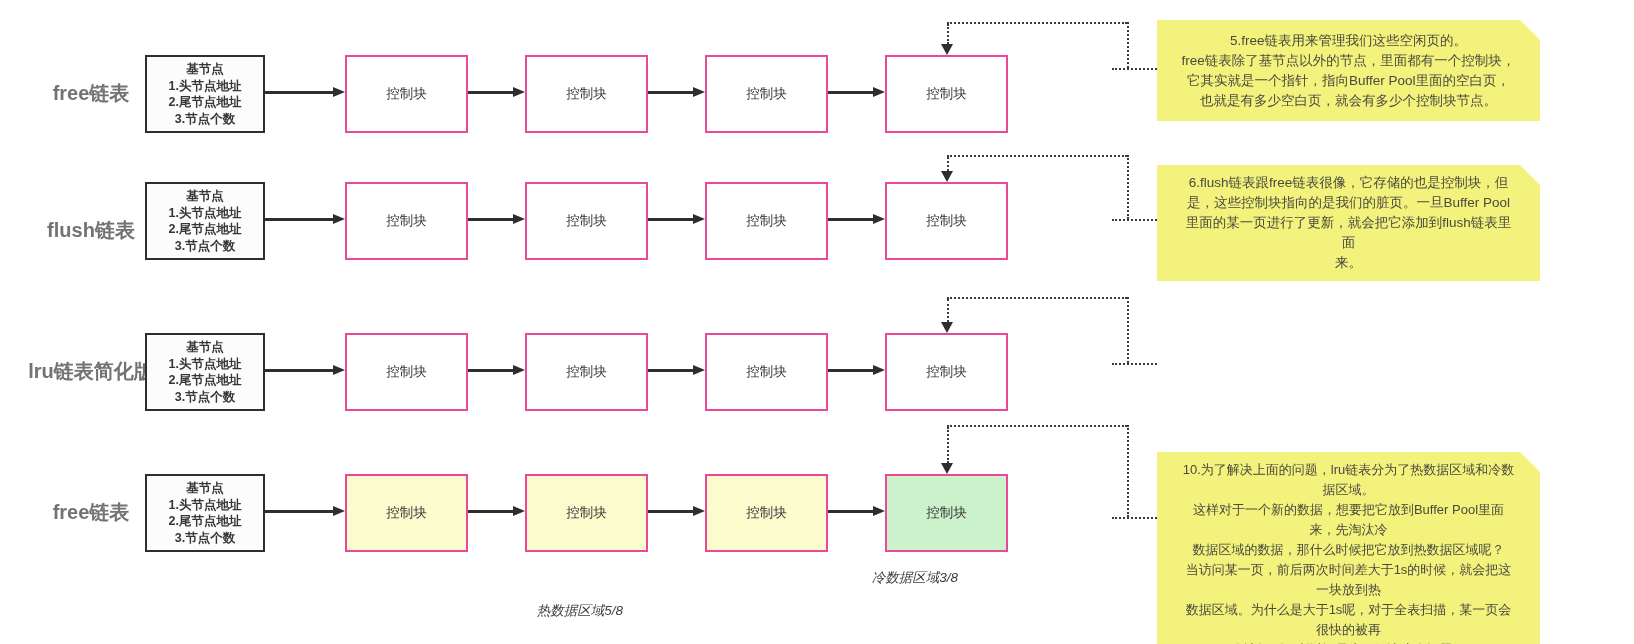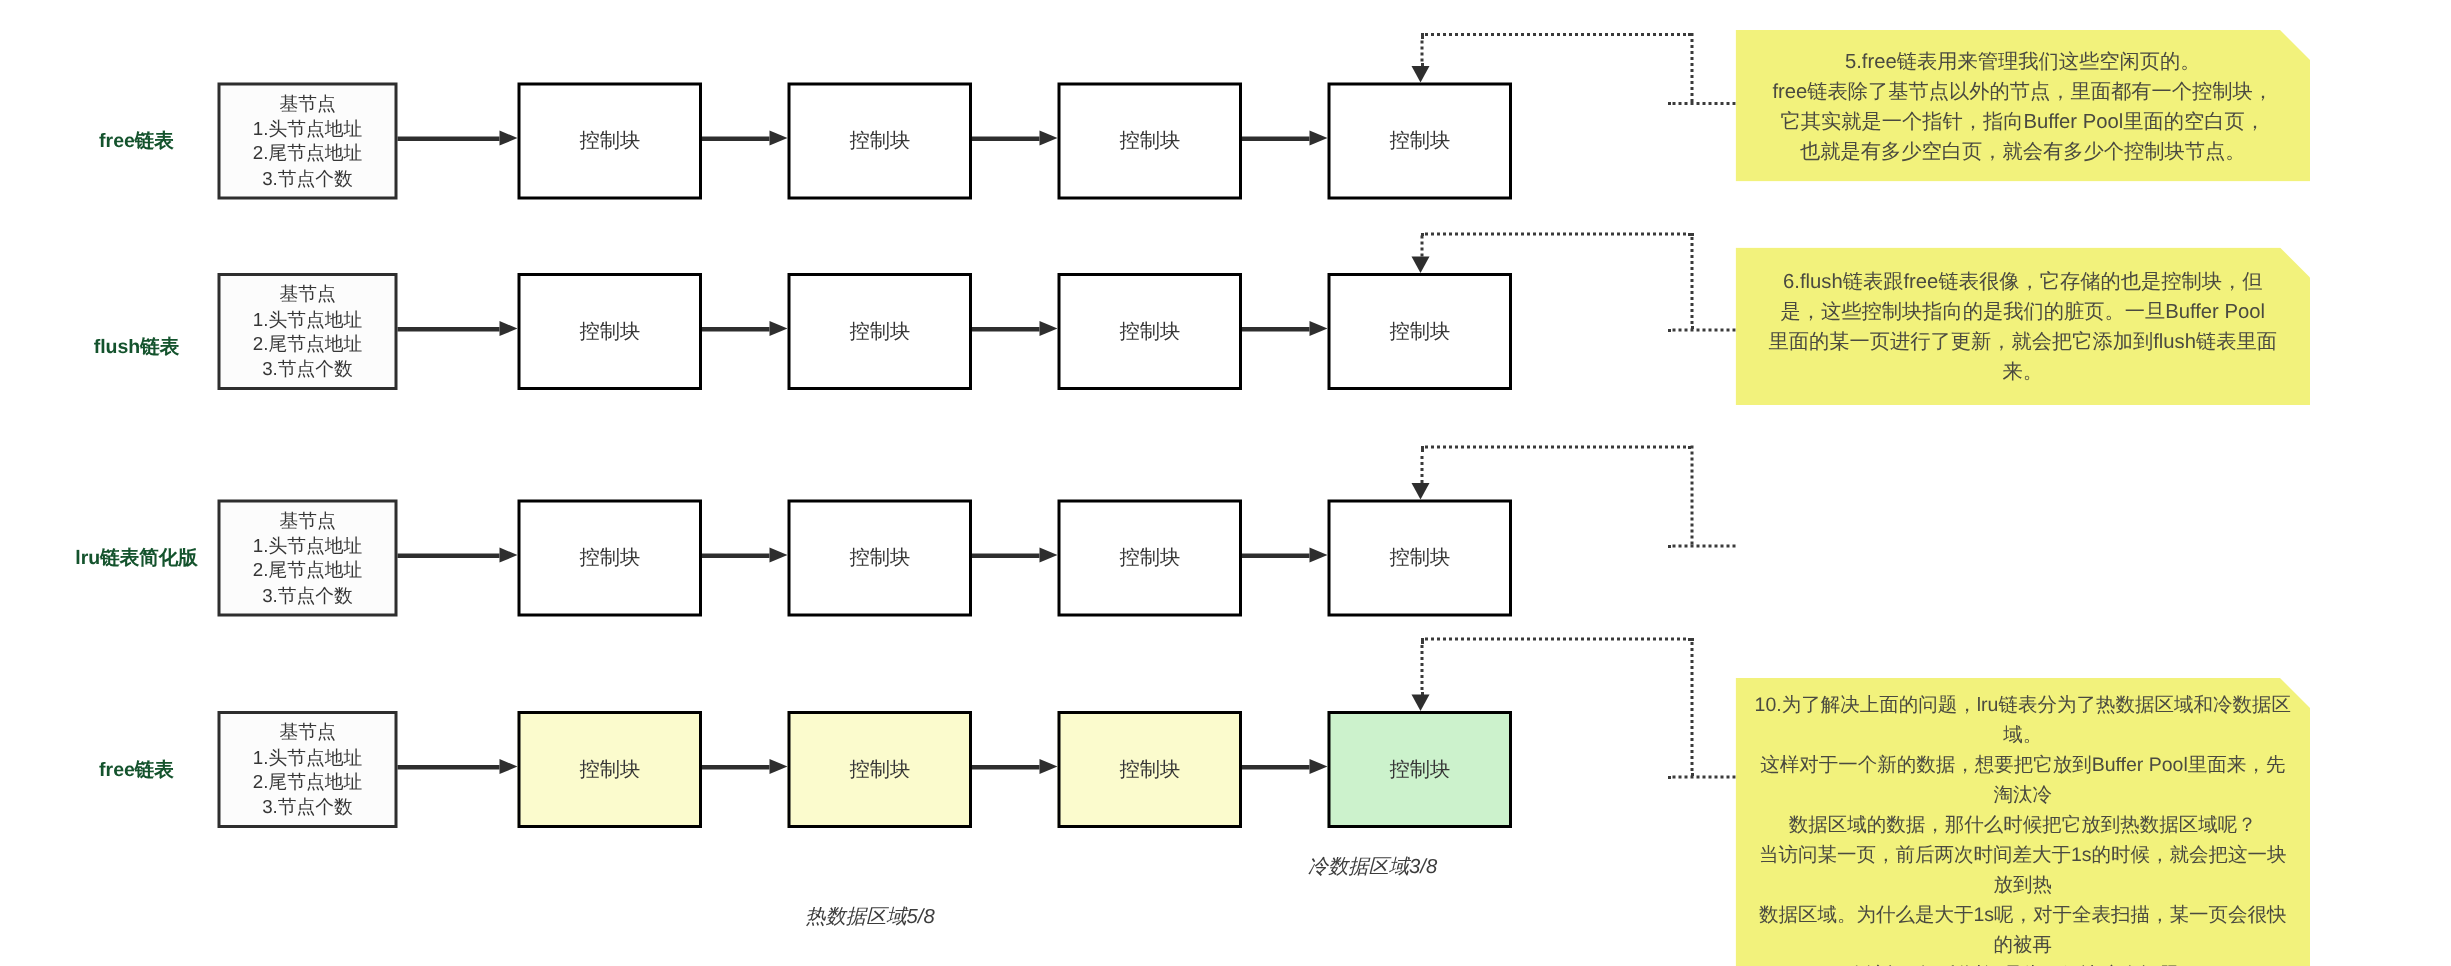--- a/index.html
+++ b/index.html
@@ -3,50 +3,50 @@
 <meta charset="utf-8">
 <style>
   html,body { margin:0; padding:0; background:#ffffff; }
   .canvas {
     position:relative; width:1634px; height:644px; background:#ffffff;
     font-family:"Liberation Sans", sans-serif; overflow:hidden;
   }
   .row-label {
     position:absolute; left:16px; width:150px; height:77px;
     display:flex; align-items:center; justify-content:center;
-    font-weight:bold; font-size:13px; color:#14532d; white-space:nowrap;
+    font-weight:bold; font-size:20px; color:#737373; white-space:nowrap;
   }
   .base-box {
     position:absolute; left:145px; width:120px; height:78px; box-sizing:border-box;
     border:2px solid #2e2e2e; background:#fcfcfc;
     display:flex; flex-direction:column; align-items:center; justify-content:center;
-    font-size:12.5px; color:#363636; line-height:16.5px;
+    font-size:12.5px; color:#363636; line-height:16.5px;font-weight:bold;
   }
   .cblock {
     position:absolute; width:123px; height:78px; box-sizing:border-box;
-    border:2px solid #000000; background:#ffffff;
+    border:2px solid #ec4899; background:#ffffff;
     display:flex; align-items:center; justify-content:center;
     font-size:13.5px; color:#363636;
   }
   .cblock.hot  { background:#fbfbcd; }
   .cblock.cold { background:#ccf2cc; }
   .harrow { position:absolute; height:0; border-top:3px solid #2e2e2e; }
   .harrow::after {
     content:""; position:absolute; right:-12px; top:-7px; width:0; height:0;
     border-left:12px solid #2e2e2e; border-top:5.5px solid transparent; border-bottom:5.5px solid transparent;
   }
   .dot-h { position:absolute; height:0; border-top:2px dotted #3a3a3a; }
   .dot-v { position:absolute; width:0;  border-left:2px dotted #3a3a3a; }
   .head-down {
     position:absolute; width:0; height:0;
     border-top:11px solid #2e2e2e; border-left:6px solid transparent; border-right:6px solid transparent;
   }
   .note {
     position:absolute; left:1157px; width:383px; box-sizing:border-box;
-    background:#f2f27c; color:#4a4a40; padding:8px 10px;
+    background:#f2f27c; color:#4a4a40; padding:8px 23px;
     display:flex; align-items:center; justify-content:center;
     text-align:center; white-space:pre-line;
     clip-path: polygon(0 0, calc(100% - 20px) 0, 100% 20px, 100% 100%, 0 100%);
   }
   .note.n1 { top:20px;  min-height:101px; font-size:13.5px; line-height:20px; }
   .note.n2 { top:165px; min-height:105px; font-size:13.5px; line-height:20px; }
   .note.n3 { top:305px; min-height:115px; font-size:12.8px; line-height:18.5px; }
   .note.n4 { top:452px; min-height:138px; font-size:13px;   line-height:20px; }
   .region-label { position:absolute; font-size:13.5px; color:#3c3c3c; text-align:center; white-space:nowrap;font-style:italic; }
 </style>

